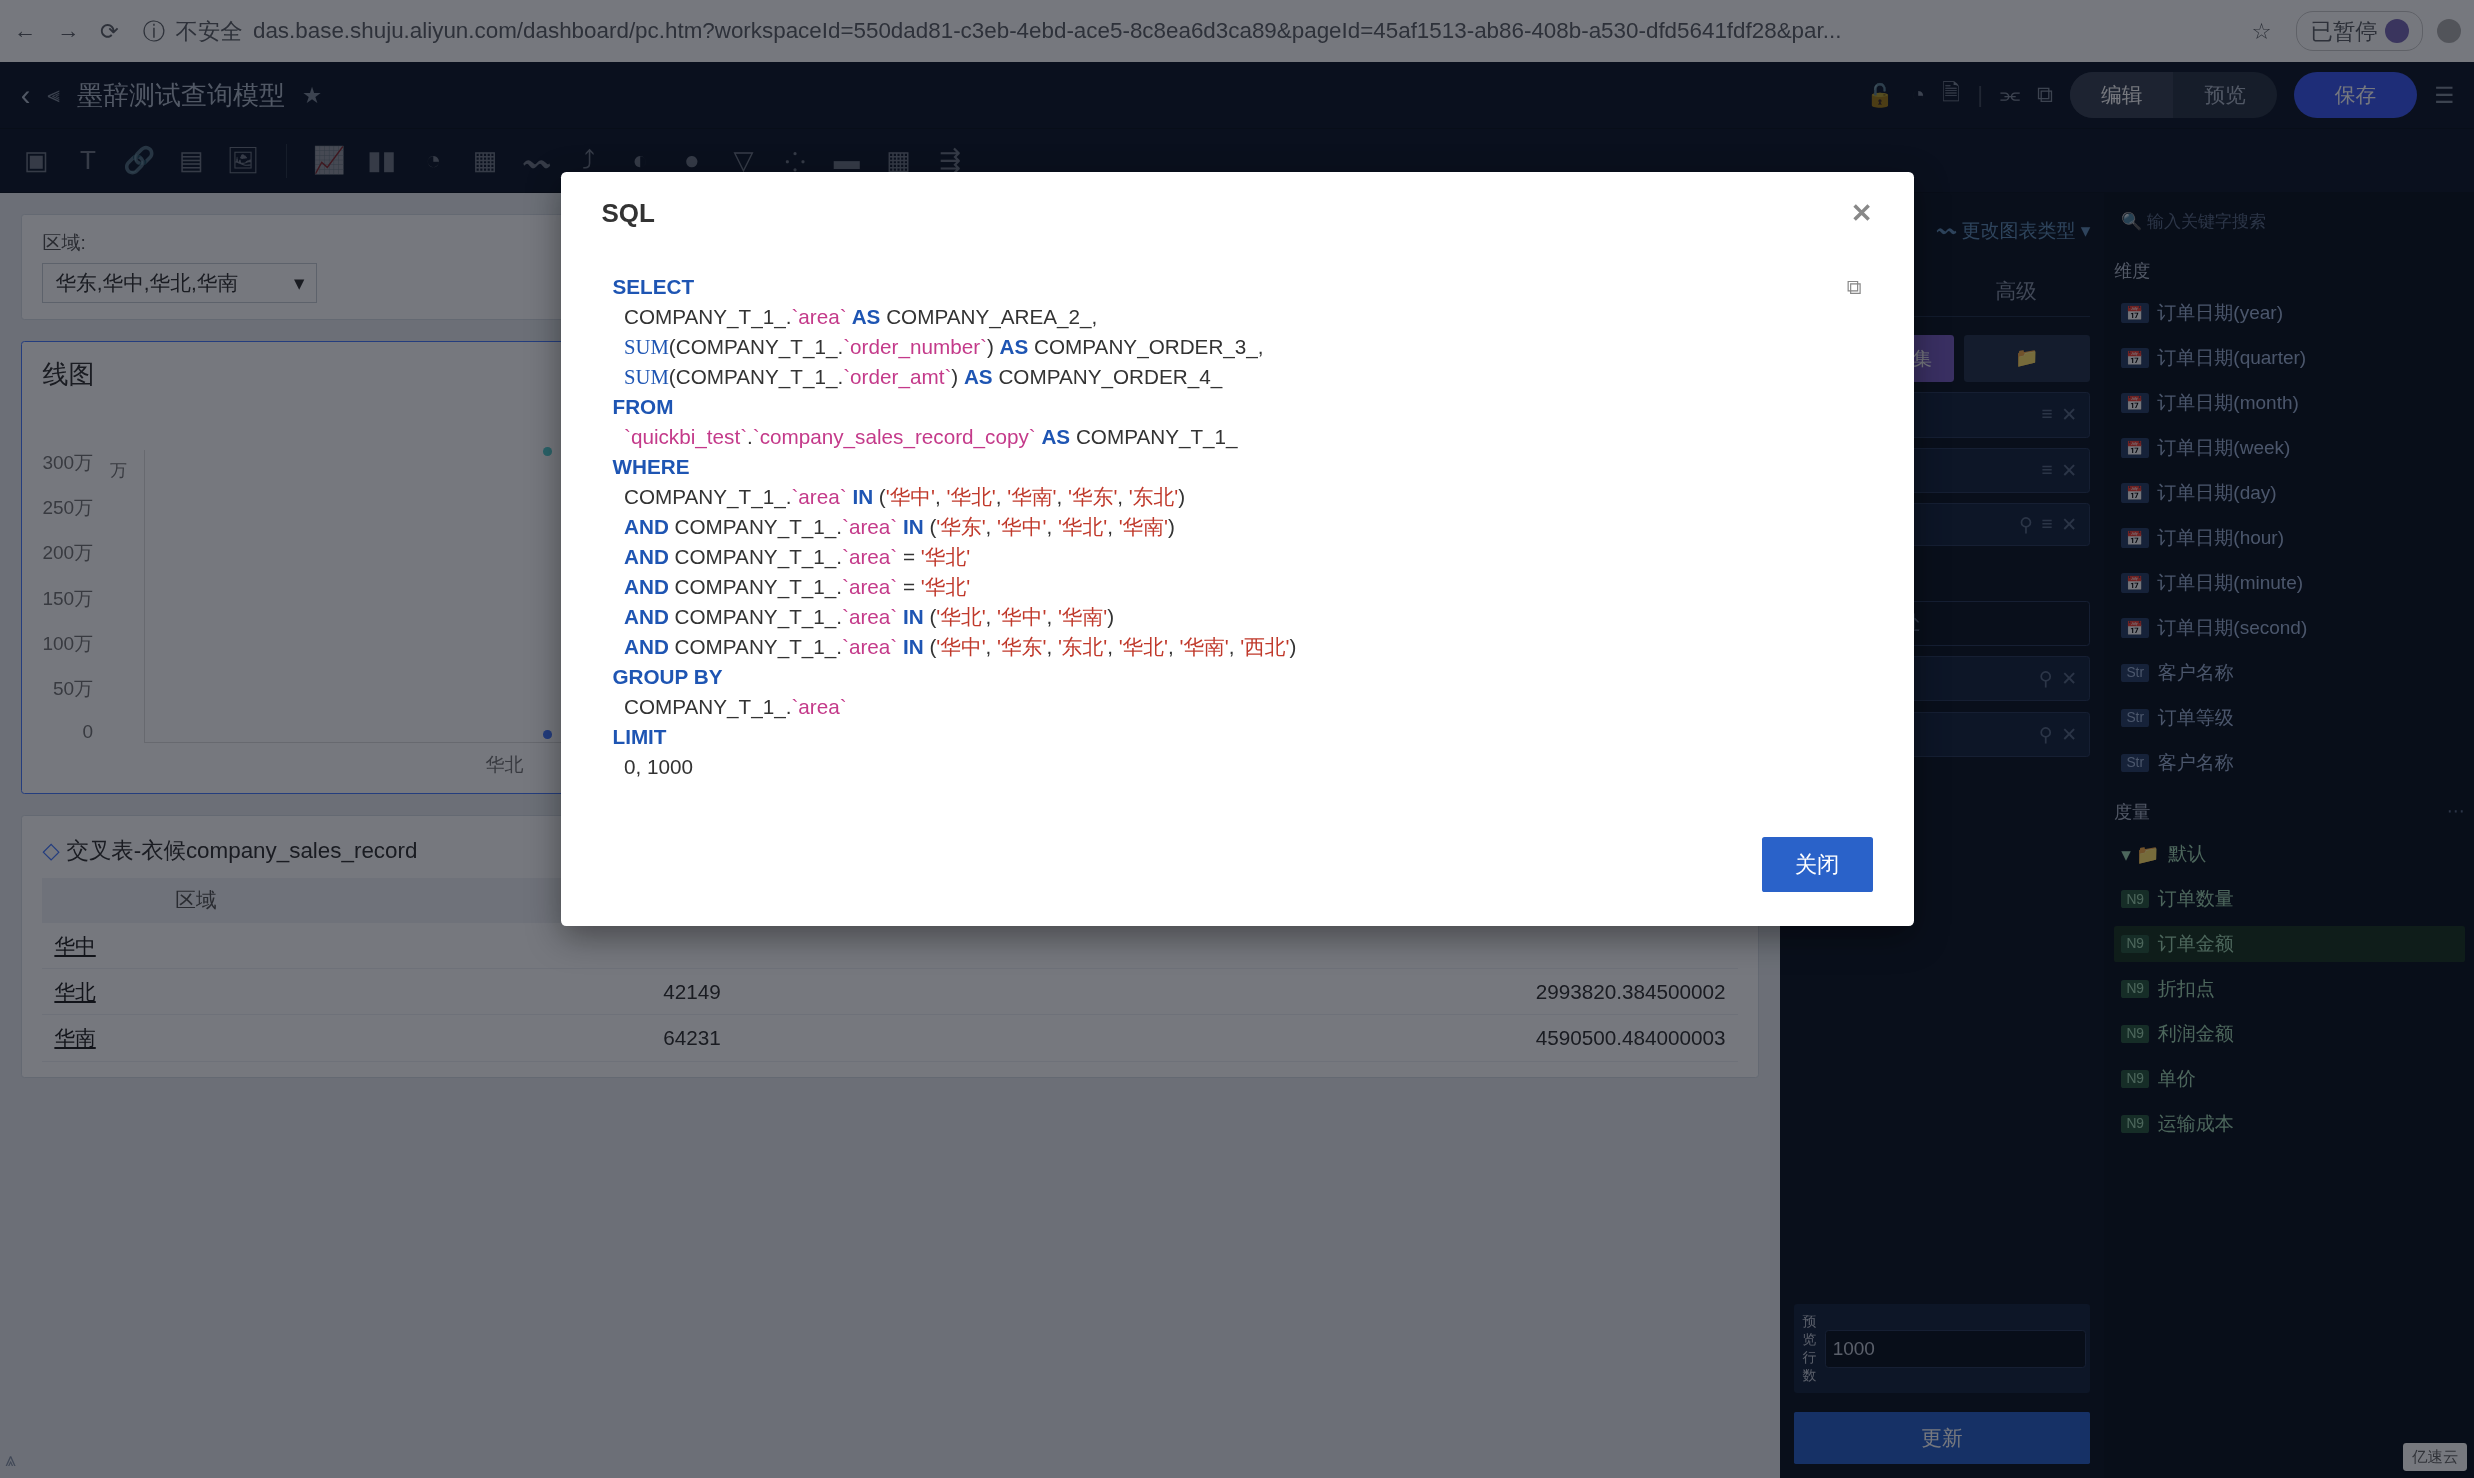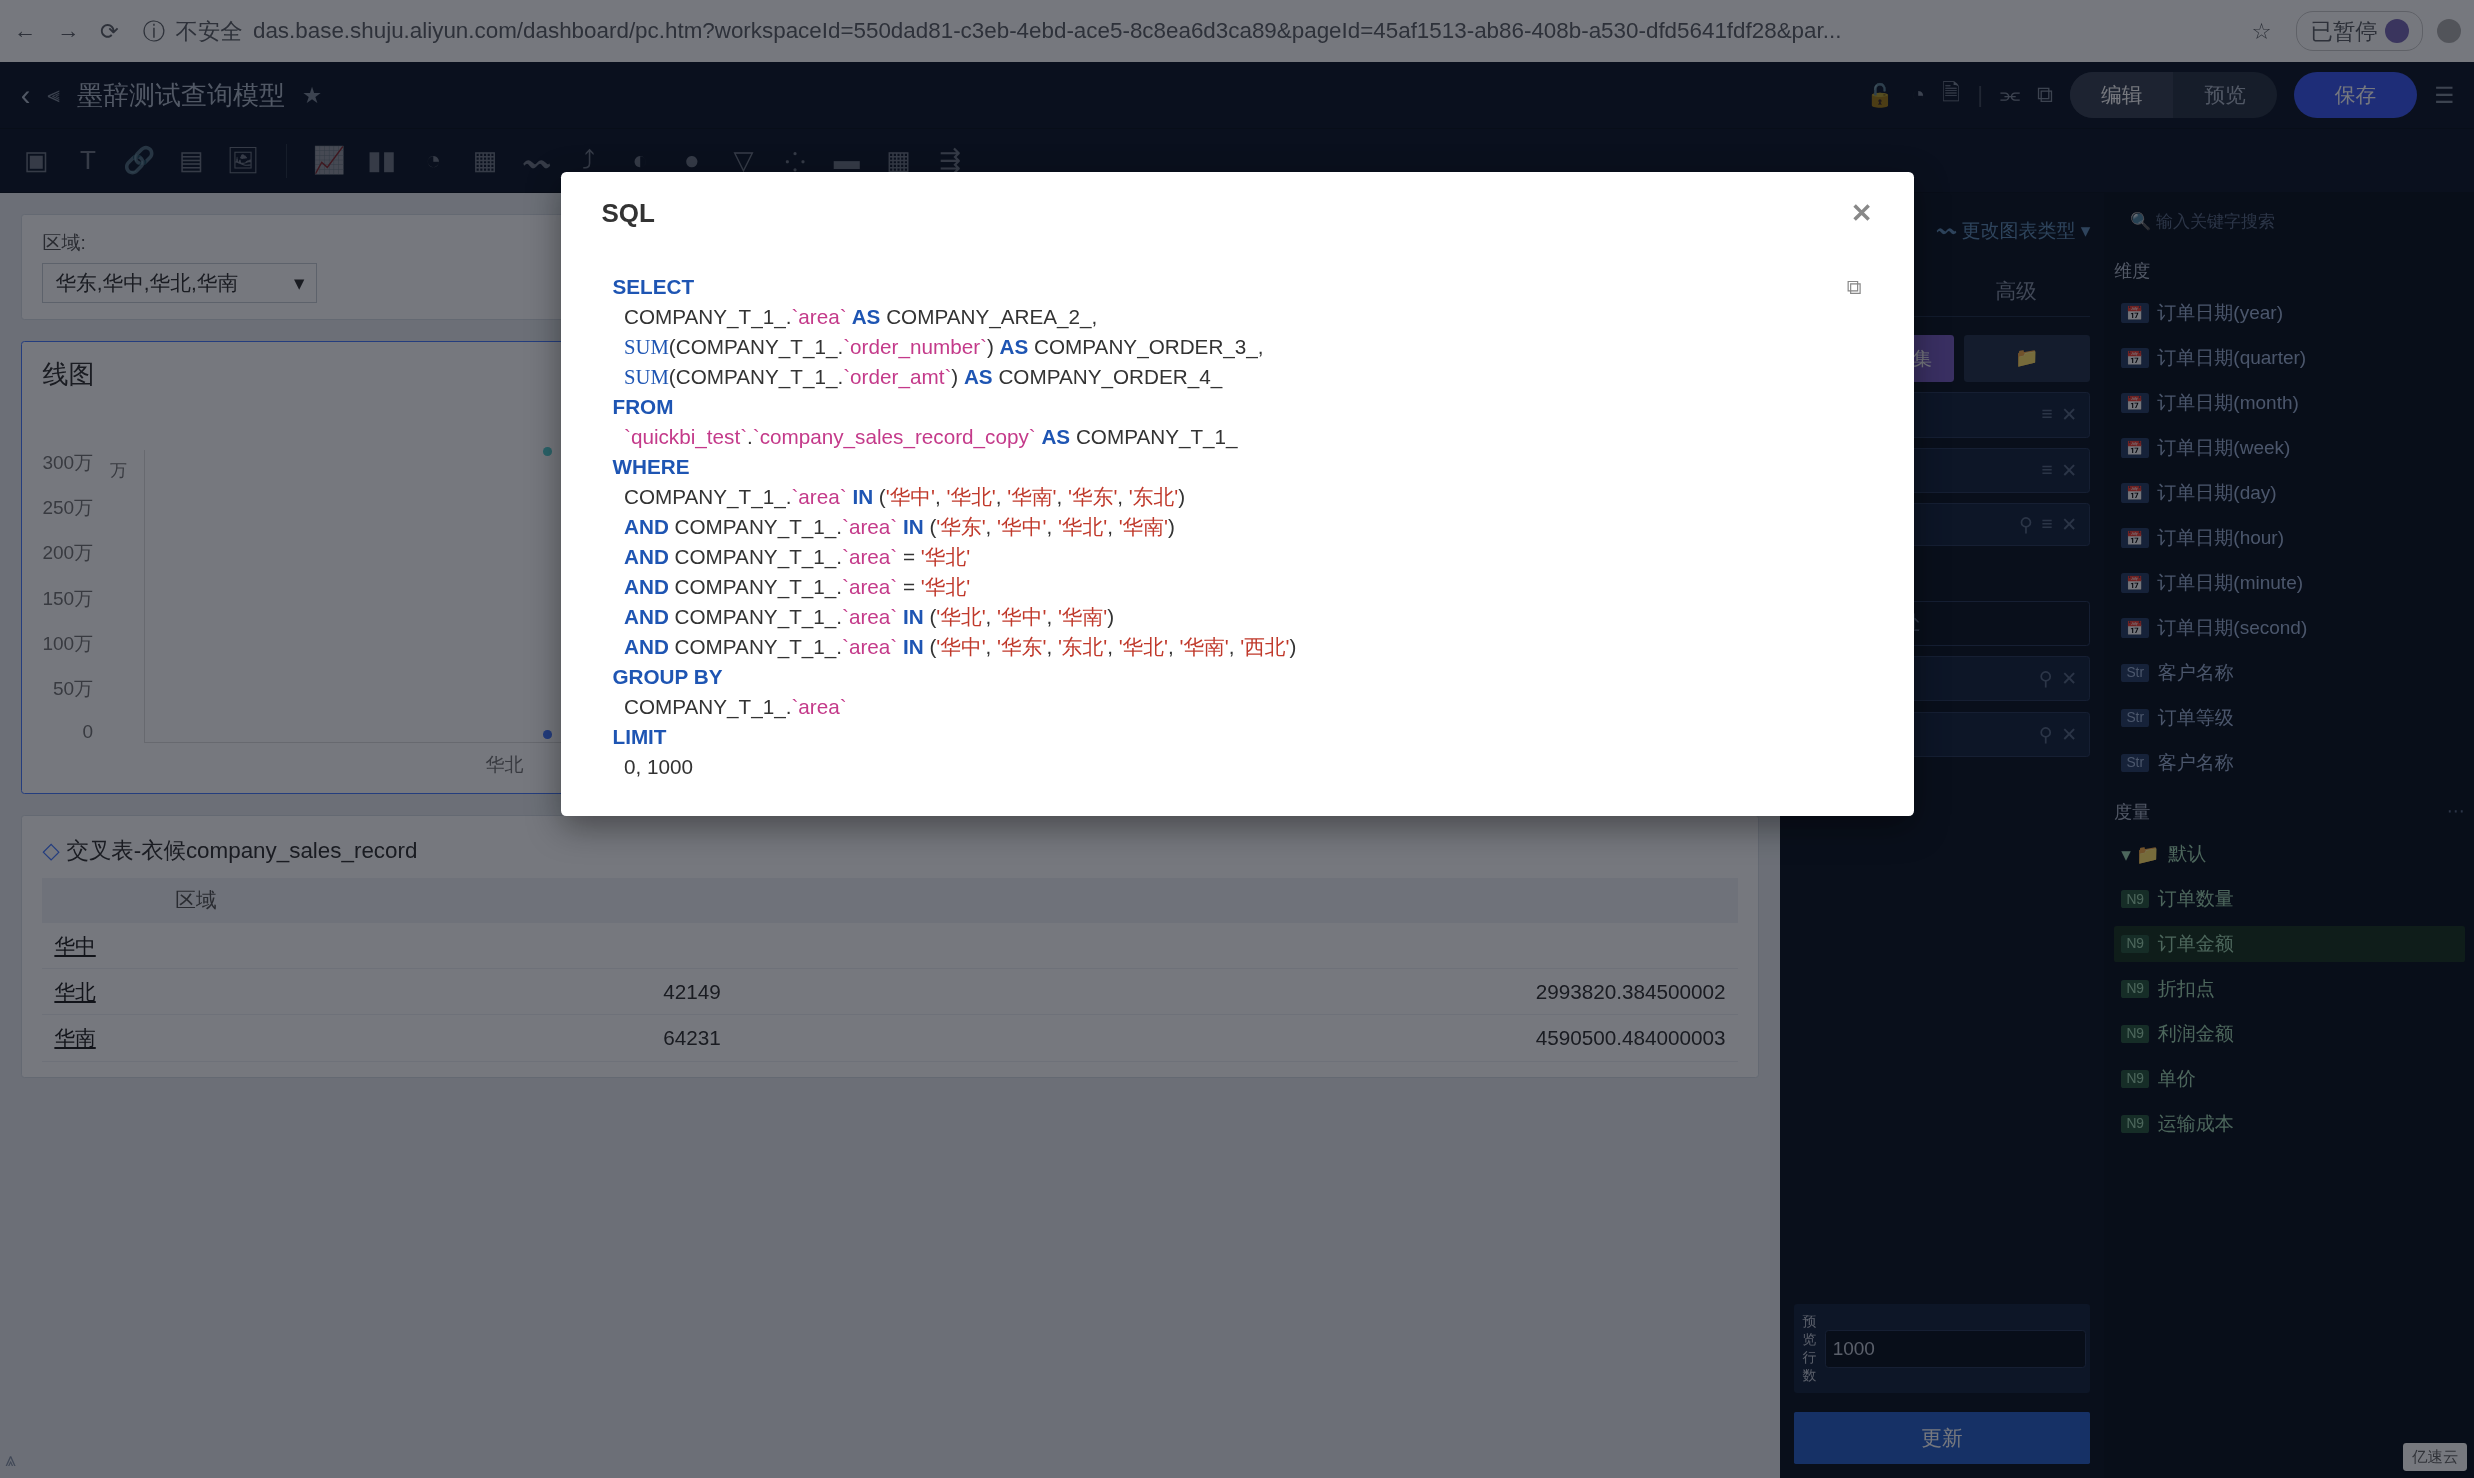--- a/index.html
+++ b/index.html
@@ -52,21 +52,21 @@
 .btn-row{display:flex;gap:10.3px;margin-top:6.9px;}
 .btn-row .b{flex:1;text-align:center;padding:10.3px;border-radius:3.4px;font-size:19px;}
 .btn-row .b.primary{background:#7a5fc2;color:#fff;}
 .btn-row .b.sec{background:#26344c;color:#aeb8c8;}
 
 .preview-row{display:flex;align-items:center;gap:8.6px;margin-top:auto;background:#17263f;padding:8.6px;border-radius:3.4px;}
 .preview-row input{flex:1;background:#0c1420;border:0.9px solid #2a3b5a;color:#c0c7d2;padding:6.9px;font-size:19px;border-radius:3.4px;}
 .update-btn{background:#2a62c9;color:#fff;text-align:center;padding:12px;font-size:20.7px;border-radius:1.7px;margin-top:8.6px;}
 
 .ds-head{background:#17263f;padding:8.6px;border-radius:3.4px;font-size:19px;color:#c0c7d2;display:flex;justify-content:space-between;align-items:center;}
-.search-box{padding:6.9px;font-size:17px;color:#5a6b85;margin-left:9px;}
+.search-box{padding:6.9px;font-size:17px;color:#5a6b85;}
 .section-label{font-size:18px;color:#aeb8c8;margin-top:6.9px;padding:3.4px 0;}
 .field-item{display:flex;align-items:center;gap:8.6px;padding:5.2px 6.9px;font-size:19px;color:#9fb4d6;}
 .field-item .badge{font-size:13.8px;padding:1.7px 5.2px;border-radius:2.6px;background:#2b4066;color:#9fb4d6;}
 .field-item.measure .badge{background:#2b5a3f;color:#a3d8b3;}
 .field-item.measure{color:#a3d8b3;}
 .field-item.hl{background:#1b3622;border-radius:2.6px;}
 
 
 .card{background:#fff;border:0.9px solid #d7dde4;border-radius:3.4px;margin-bottom:20.7px;padding:15.5px 20.7px;color:#333;}
 .card.selected{border:1.7px solid #4a7dff;}
@@ -401,18 +401,21 @@
 <span>  COMPANY_T_1_.</span><span class="id">`area`</span><span> </span><span class="kw">IN</span><span> (</span><span class="str">'华中'</span><span>, </span><span class="str">'华北'</span><span>, </span><span class="str">'华南'</span><span>, </span><span class="str">'华东'</span><span>, </span><span class="str">'东北'</span><span>)</span>
 <span>  </span><span class="kw">AND</span><span> COMPANY_T_1_.</span><span class="id">`area`</span><span> </span><span class="kw">IN</span><span> (</span><span class="str">'华东'</span><span>, </span><span class="str">'华中'</span><span>, </span><span class="str">'华北'</span><span>, </span><span class="str">'华南'</span><span>)</span>
 <span>  </span><span class="kw">AND</span><span> COMPANY_T_1_.</span><span class="id">`area`</span><span> = </span><span class="str">'华北'</span>
 <span>  </span><span class="kw">AND</span><span> COMPANY_T_1_.</span><span class="id">`area`</span><span> = </span><span class="str">'华北'</span>
 <span>  </span><span class="kw">AND</span><span> COMPANY_T_1_.</span><span class="id">`area`</span><span> </span><span class="kw">IN</span><span> (</span><span class="str">'华北'</span><span>, </span><span class="str">'华中'</span><span>, </span><span class="str">'华南'</span><span>)</span>
 <span>  </span><span class="kw">AND</span><span> COMPANY_T_1_.</span><span class="id">`area`</span><span> </span><span class="kw">IN</span><span> (</span><span class="str">'华中'</span><span>, </span><span class="str">'华东'</span><span>, </span><span class="str">'东北'</span><span>, </span><span class="str">'华北'</span><span>, </span><span class="str">'华南'</span><span>, </span><span class="str">'西北'</span><span>)</span>
 <span class="kw">GROUP BY</span>
 <span>  COMPANY_T_1_.</span><span class="id">`area`</span>
 <span class="kw">LIMIT</span>
 <span>  0, 1000</span></div>
+    <div class="modal-foot">
+      <span class="btn">关闭</span>
+    </div>
   </div>
 </div>
 
 <div class="badge-yc">亿速云</div>
 <div class="expander">⩓</div>
 
 
 </body></html>

